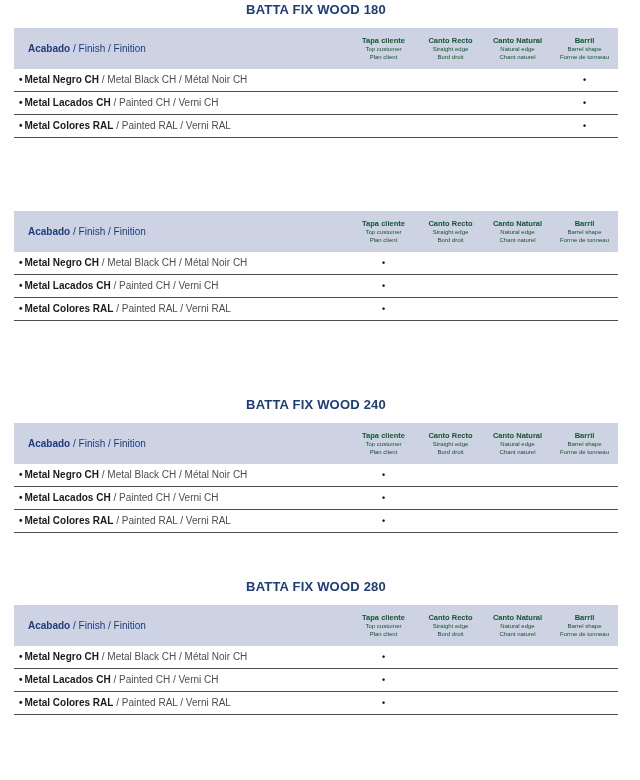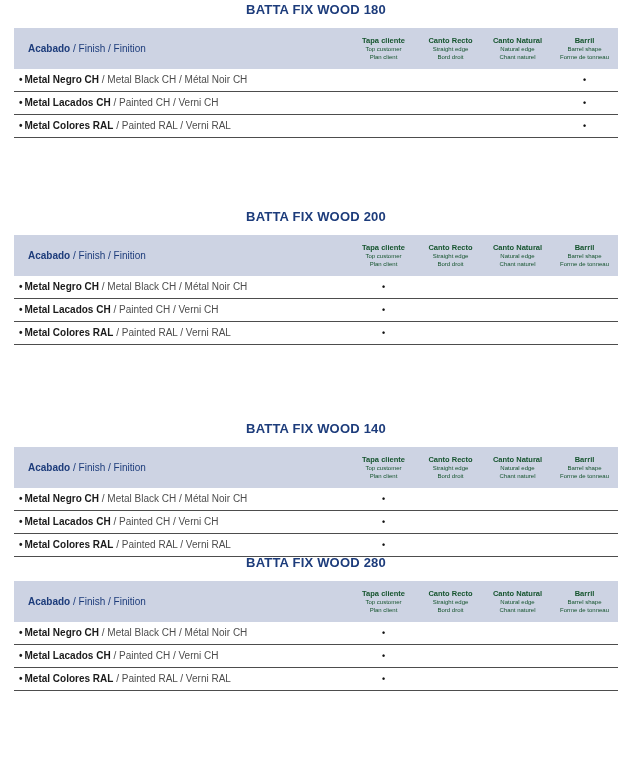--- a/index.html
+++ b/index.html
@@ -13,21 +13,21 @@
     height: 780px;
     overflow: hidden;
   }
   .tbl {
     width: 604px;
     margin-left: 14px;
   }
   .tbl:nth-of-type(1) { margin-top: 4px; }
   .tbl:nth-of-type(2) { margin-top: 73px; }
   .tbl:nth-of-type(3) { margin-top: 78px; }
-  .tbl:nth-of-type(4) { }
+  .tbl:nth-of-type(4) { margin-top: 48px; }
 
   .tbl-title {
     margin: 0 0 13px 0;
     text-align: center;
     font-size: 13px;
     font-weight: bold;
     color: #1d3c7b;
     line-height: 11px;
     letter-spacing: 0.2px;
   }
@@ -149,21 +149,20 @@
         <span class="bullet">•</span><span class="b">Metal Colores RAL</span><span> / Painted RAL / Verni RAL</span>
       </div>
       <div class="cell"></div>
       <div class="cell"></div>
       <div class="cell"></div>
       <div class="cell">•</div>
     </div>
   </section>
 
   <section class="tbl">
-    <h2 class="tbl-title">BATTA FIX WOOD 200</h2>
 
     <div class="thead">
       <div class="lbl-col">
         <span class="b">Acabado</span><span> / Finish / Finition</span>
       </div>
       <div class="data-col">
         <div class="l1">Tapa cliente</div>
         <div class="l2">Top customer</div>
         <div class="l3">Plan client</div>
       </div>
@@ -209,21 +208,21 @@
         <span class="bullet">•</span><span class="b">Metal Colores RAL</span><span> / Painted RAL / Verni RAL</span>
       </div>
       <div class="cell">•</div>
       <div class="cell"></div>
       <div class="cell"></div>
       <div class="cell"></div>
     </div>
   </section>
 
   <section class="tbl">
-    <h2 class="tbl-title">BATTA FIX WOOD 140</h2>
+    <h2 class="tbl-title">BATTA FIX WOOD 240</h2>
 
     <div class="thead">
       <div class="lbl-col">
         <span class="b">Acabado</span><span> / Finish / Finition</span>
       </div>
       <div class="data-col">
         <div class="l1">Tapa cliente</div>
         <div class="l2">Top customer</div>
         <div class="l3">Plan client</div>
       </div>

